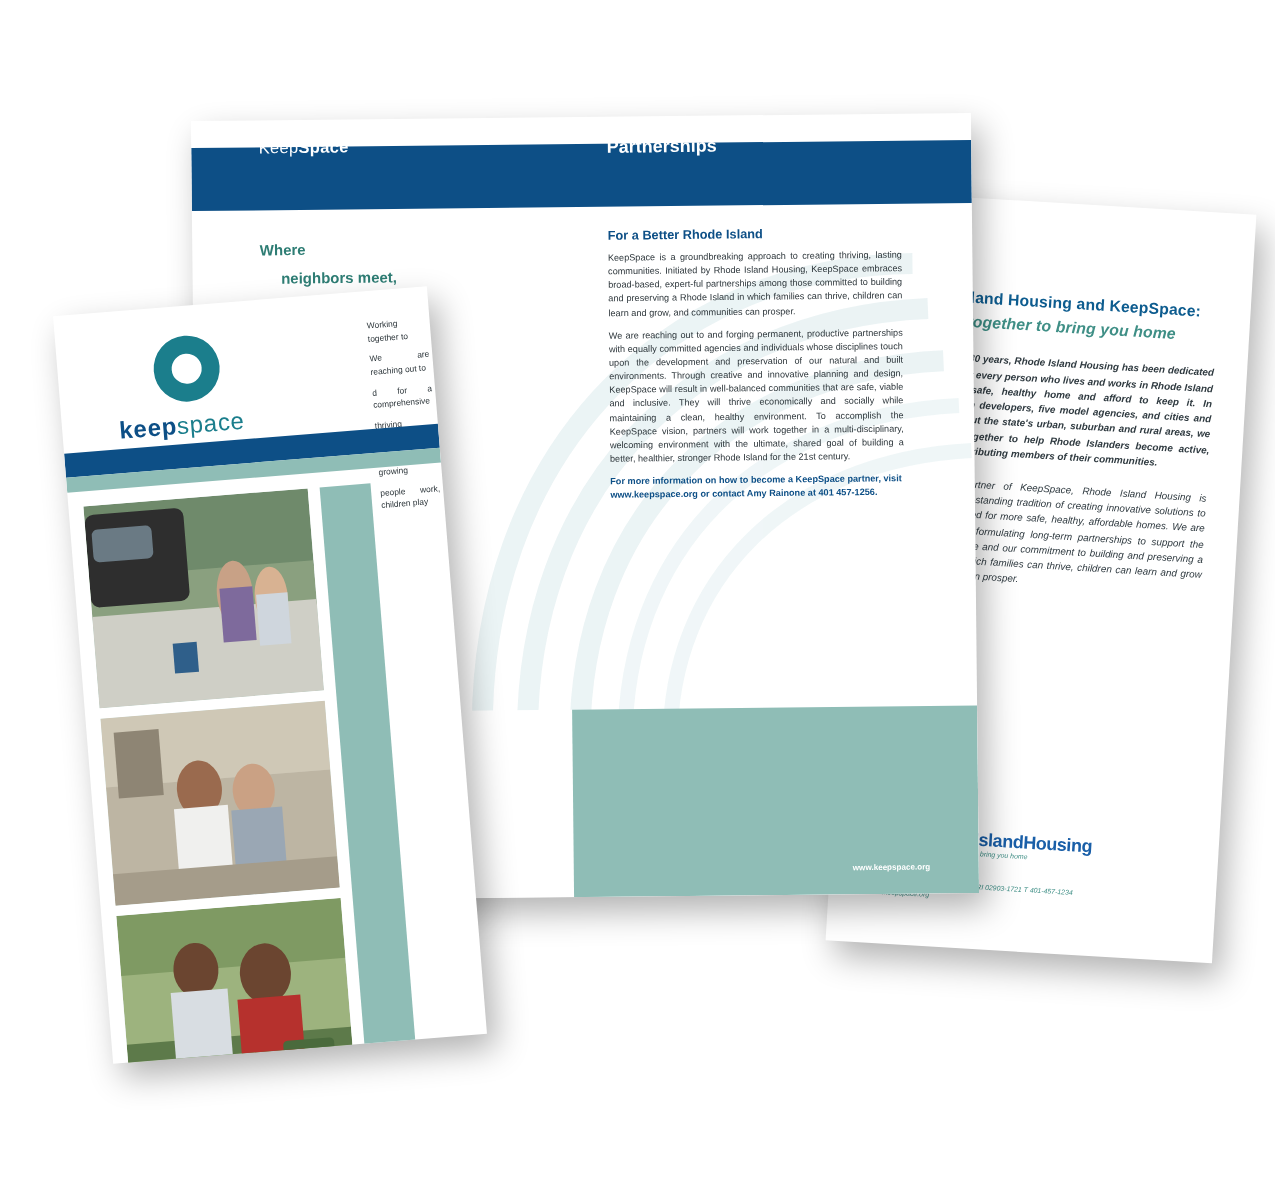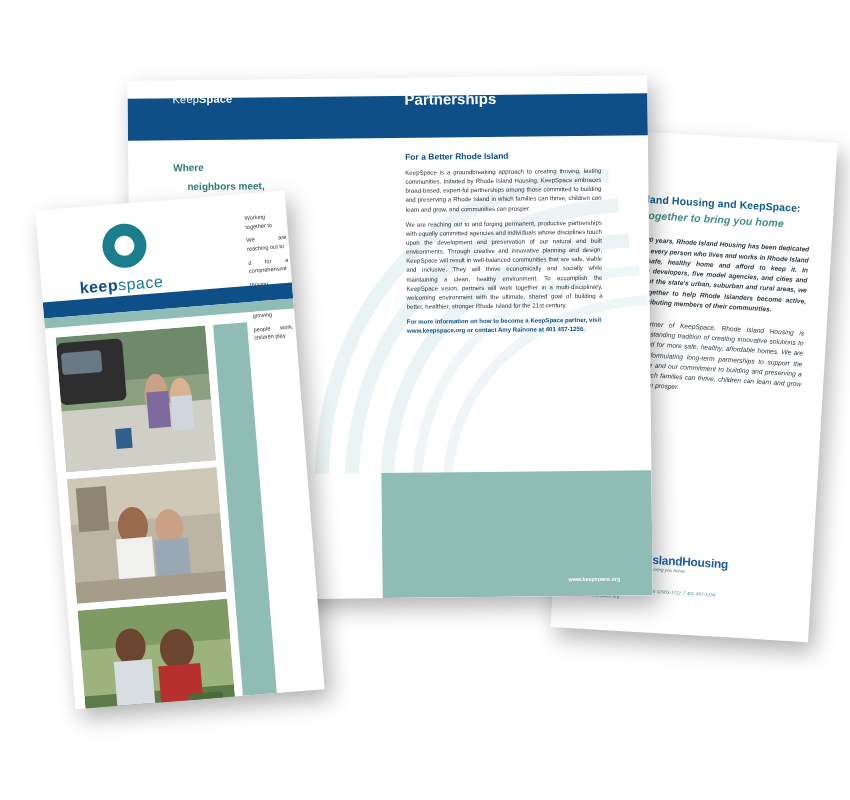--- a/index.html
+++ b/index.html
@@ -161,21 +161,21 @@
     left: 45px; top: 13px;
     color: #ffffff;
     font-size: 11px;
     letter-spacing: .2px;
   }
   .mid-header-left b { font-weight: bold; }
   .mid-header-right {
     position: absolute;
     left: 277px; top: 13px;
     color: #ffffff;
-    font-size: 15px;
+    font-size: 12px;
     font-weight: bold;
   }
   .swirl {
     position: absolute;
     left: 150px; top: 60px;
     width: 380px; height: 360px;
     opacity: .55;
     pointer-events: none;
   }
   .mid-left-panel {

